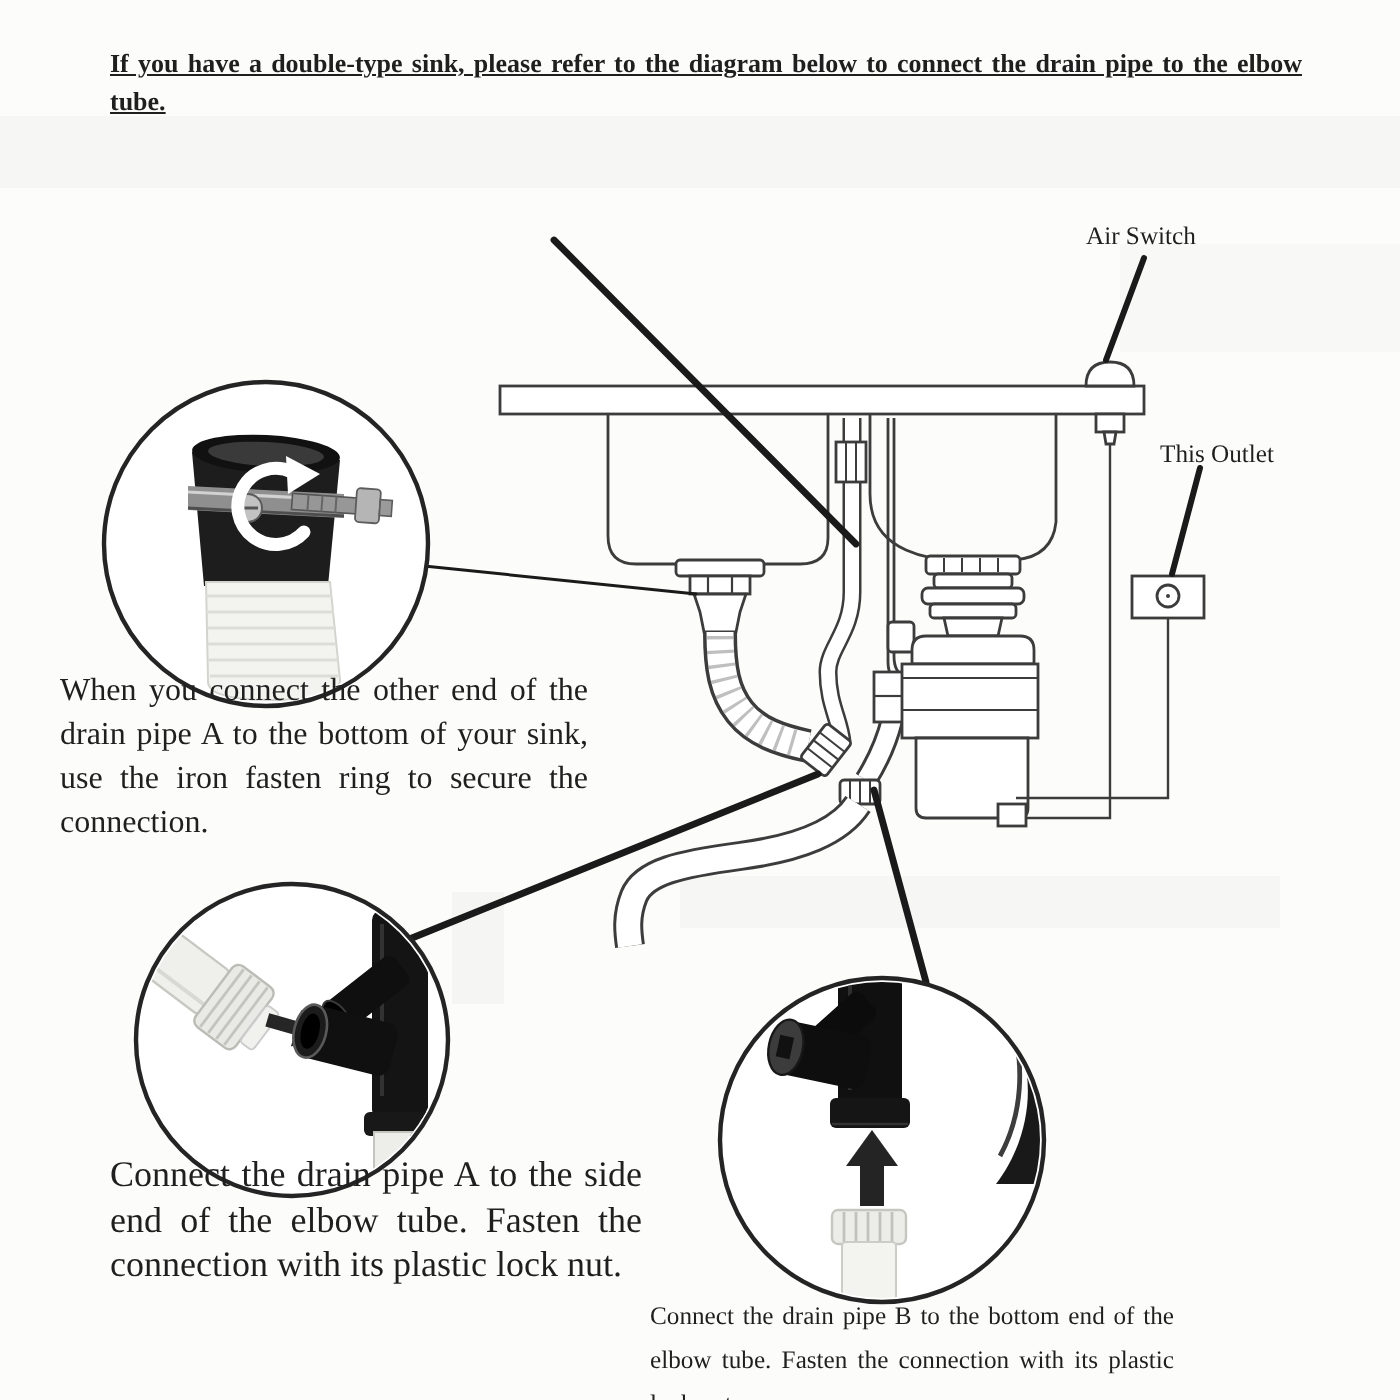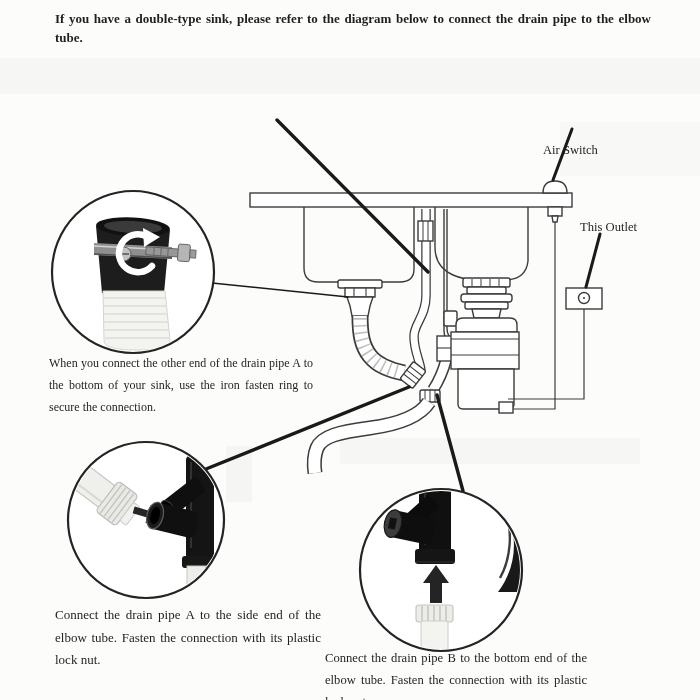--- a/index.html
+++ b/index.html
@@ -7,42 +7,42 @@
     position:relative;
     width:700px;height:700px;
     background:#fcfcfb;
     overflow:hidden;
     font-family:"Liberation Serif", serif;
     color:#1f1f1f;
   }
   #art{position:absolute;left:0;top:0;}
   .txt{position:absolute;text-align:justify;}
   #header-text{
-    left:55px;top:9px;width:596px;
-    font-weight:bold;font-size:13px;line-height:19px;
+    left:55px;top:22px;width:596px;
+    font-weight:bold;font-size:13px;line-height:19px;text-decoration:underline;
   }
   #overflow-note{
     left:188px;top:93px;width:182px;
     font-size:12.6px;line-height:21.5px;
   }
   #air-switch-label{
     left:543px;top:111px;
-    font-size:12.6px;white-space:nowrap;text-align:right;margin-top:32px;
+    font-size:12.6px;white-space:nowrap;text-align:right;
   }
   #power-outlet-label{
     left:580px;top:220px;
     font-size:12.6px;white-space:nowrap;text-align:left;
   }
   #caption-fasten-ring{
-    left:30px;top:352px;width:264px;
-    font-size:12px;line-height:22px;margin-left:19px;
+    left:30px;top:335px;width:264px;
+    font-size:16px;line-height:22px;
   }
   #caption-pipe-a{
-    left:55px;top:604px;width:266px;
-    font-size:13px;line-height:22.5px;
+    left:55px;top:576px;width:266px;
+    font-size:18px;line-height:22.5px;
   }
   #caption-pipe-b{
     left:325px;top:647px;width:262px;
     font-size:12.6px;line-height:22px;
   }
 </style>
 </head>
 <body>
 
 <div id="page">

